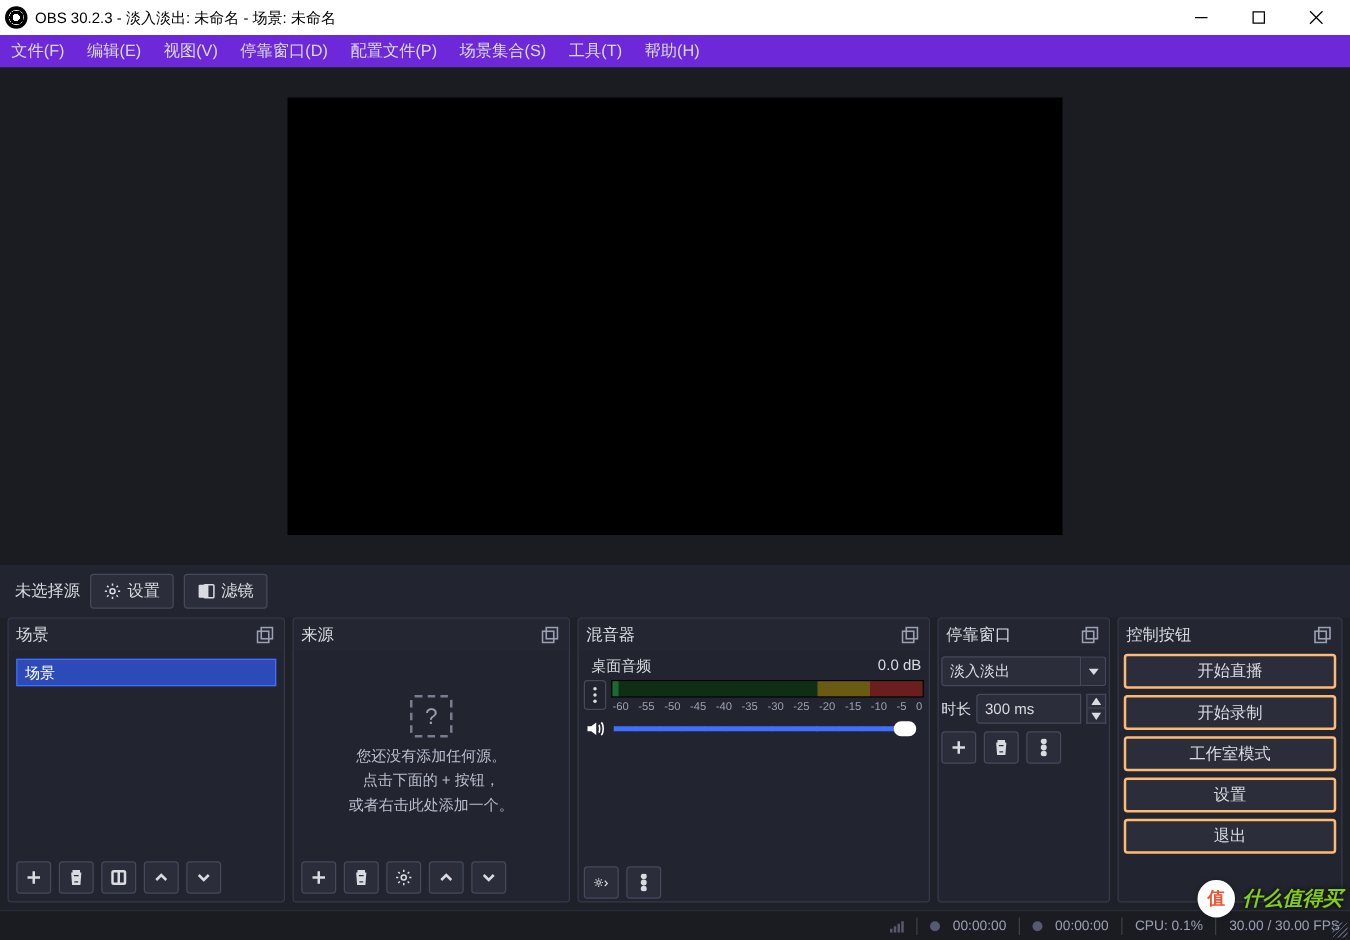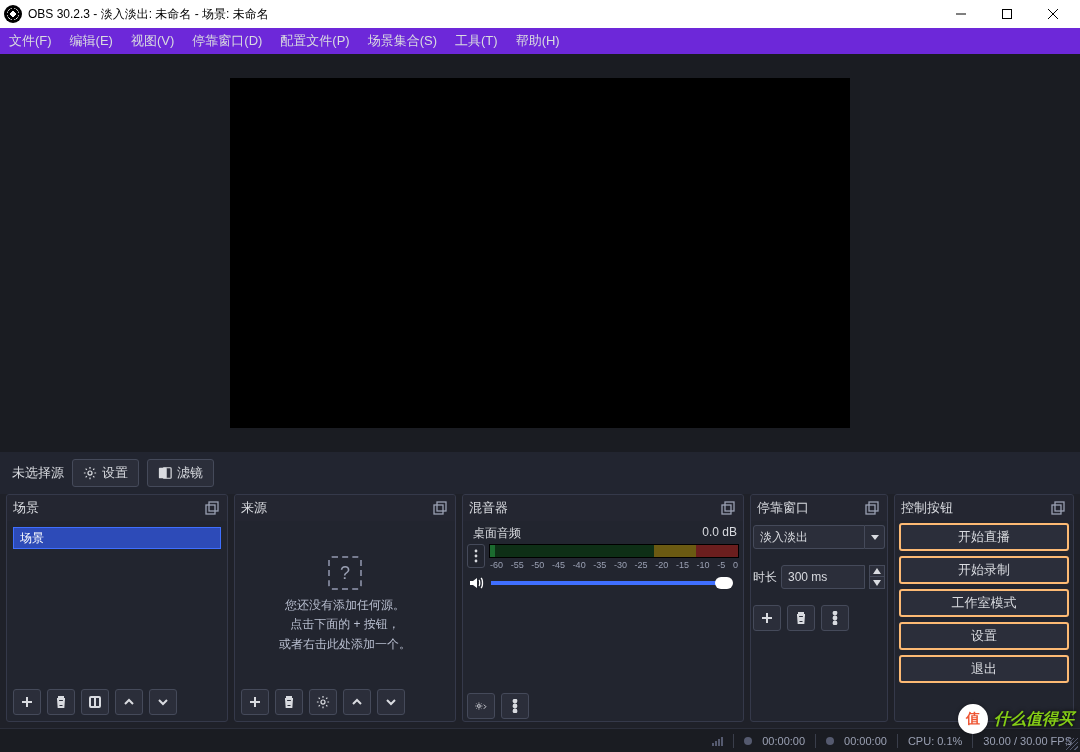--- a/index.html
+++ b/index.html
@@ -67,21 +67,21 @@
 .vu-ticks { font-size: 9px; display: flex; justify-content: space-between; margin-top: 2px; color: #9aa0b3; padding: 0 1px; }
 .slider-row { display: flex; align-items: center; gap: 6px; margin-top: 4px; }
 .spk { width: 18px; height: 18px; display: flex; align-items: center; justify-content: center; cursor: pointer; }
 .slider { flex: 1; height: 12px; position: relative; }
 .slider-track { position: absolute; top: 50%; left: 0; right: 0; height: 4px; transform: translateY(-50%); background: repeating-linear-gradient(90deg, #5a5f74 0 1px, transparent 1px 18px); }
 .slider-fill { position: absolute; top: 50%; left: 0; height: 4px; transform: translateY(-50%); background: #3f6fff; }
 .slider-thumb { position: absolute; top: 50%; width: 18px; height: 12px; background: #fff; border-radius: 6px; transform: translate(-50%, -50%); }
 .mixer-footer { margin-top: auto; display: flex; gap: 6px; padding-top: 4px; }
 
 
-.trans-body { padding: 4px 2px; display: flex; flex-direction: column; gap: 16px; }
+.trans-body { padding: 4px 2px; display: flex; flex-direction: column; gap: 6px; }
 .combo { display: flex; }
 .combo-input { flex: 1; height: 24px; border: 1px solid #454a5a; background: #2b2e3a; border-radius: 3px 0 0 3px; display: flex; align-items: center; padding: 0 6px; font-size: 12px; }
 .combo-btn { width: 20px; height: 24px; border: 1px solid #454a5a; border-left: none; border-radius: 0 3px 3px 0; background: #2b2e3a; display: flex; align-items: center; justify-content: center; cursor: pointer; }
 .dur-row { display: flex; align-items: center; gap: 4px; font-size: 12px; }
 .dur-input { flex: 1; }
 .spin { display: flex; flex-direction: column; }
 .spinbtn { width: 16px; height: 12px; border: 1px solid #454a5a; background: #2b2e3a; display: flex; align-items: center; justify-content: center; cursor: pointer; }
 .spinbtn + .spinbtn { border-top: none; }
 .trans-icons { display: flex; gap: 6px; }
 

